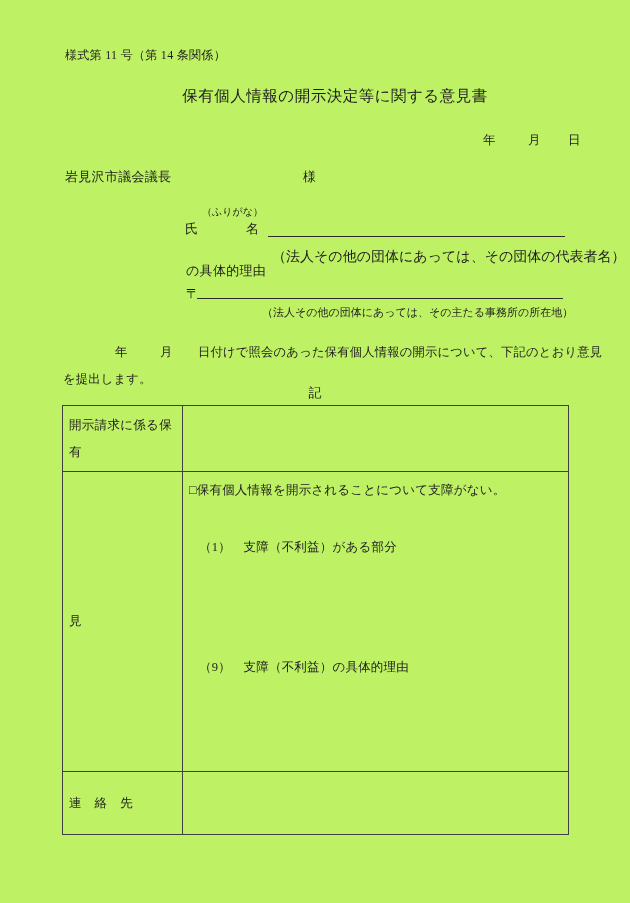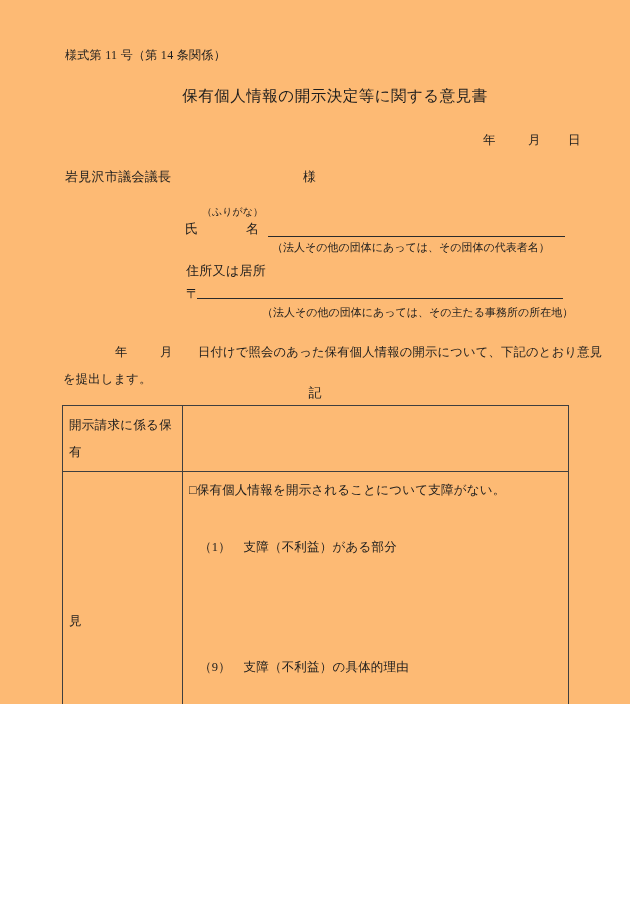--- a/index.html
+++ b/index.html
@@ -1,21 +1,21 @@
 <!DOCTYPE html>
 <html lang="ja"><head>
 <meta charset="utf-8">
 <style>
   * { margin: 0; padding: 0; box-sizing: border-box; }
   html, body { background: #ffffff; }
   .page {
     position: relative;
     width: 630px;
-    height: 704px;
-    background: #fdba74;
+    height: 903px;
+    background: #bef264;
     color: #1d1d1d;
     font-family: "Liberation Serif", "DejaVu Serif", serif;
     overflow: hidden;
   }
   .abs { position: absolute; white-space: nowrap; }
   .form-number { left: 65px; top: 47px; font-size: 12px; letter-spacing: 0.3px; }
   .title {
     left: 0; top: 86px; width: 630px;
     text-align: center; font-size: 15.5px; font-weight: normal; letter-spacing: 0.5px; padding-left: 40px;
   }
@@ -25,21 +25,21 @@
   .addressee-title { left: 65px; top: 168px; font-size: 13px; letter-spacing: 0.3px; }
   .addressee-honorific { left: 303px; top: 168px; font-size: 13px; }
   .furigana { left: 202px; top: 205px; font-size: 10px; }
   .name-labels {
     left: 185px; top: 220px; width: 74px; font-size: 13px;
     display: inline-flex; justify-content: space-between;
   }
   .underline { height: 1px; background: #2b2b2b; }
   .name-line    { left: 268px; top: 236px; width: 297px; }
   .address-line { left: 197px; top: 298px; width: 366px; }
-  .name-note    { left: 272px; top: 240px; font-size: 11px; }
+  .name-note    { left: 272px; top: 248px; font-size: 14px; }
   .address-label { left: 186px; top: 262px; font-size: 13px; letter-spacing: 0.3px; }
   .postal-mark   { left: 186px; top: 285px; font-size: 13px; }
   .address-note  { left: 262px; top: 305px; font-size: 11px; }
   .body-year  { left: 115px; top: 344px; font-size: 12.3px; }
   .body-month { left: 160px; top: 344px; font-size: 12.3px; }
   .body-rest  { left: 198px; top: 344px; font-size: 12.3px; letter-spacing: 0.2px; }
   .body-line2 { left: 63px;  top: 371px; font-size: 12.3px; letter-spacing: 0.2px; }
   .record-heading { left: 0; top: 384px; width: 630px; text-align: center; font-size: 13px; }
   .form-table {
     position: absolute; left: 62px; top: 405px; width: 507px; height: 430px;
@@ -78,21 +78,21 @@
 
   <span class="abs furigana">（ふりがな）</span>
 
   <span class="abs name-labels">
     <span>氏</span>
     <span>名</span>
   </span>
   <div class="abs underline name-line"></div>
   <span class="abs name-note">（法人その他の団体にあっては、その団体の代表者名）</span>
 
-  <span class="abs address-label">住所又は居所</span>
+  <span class="abs address-label">の具体的理由</span>
   <span class="abs postal-mark">〒</span>
   <div class="abs underline address-line"></div>
   <span class="abs address-note">（法人その他の団体にあっては、その主たる事務所の所在地）</span>
 
   <span class="abs body-year">年</span>
   <span class="abs body-month">月</span>
   <span class="abs body-rest">日付けで照会のあった保有個人情報の開示について、下記のとおり意見</span>
   <span class="abs body-line2">を提出します。</span>
 
   <div class="abs record-heading">記</div>

